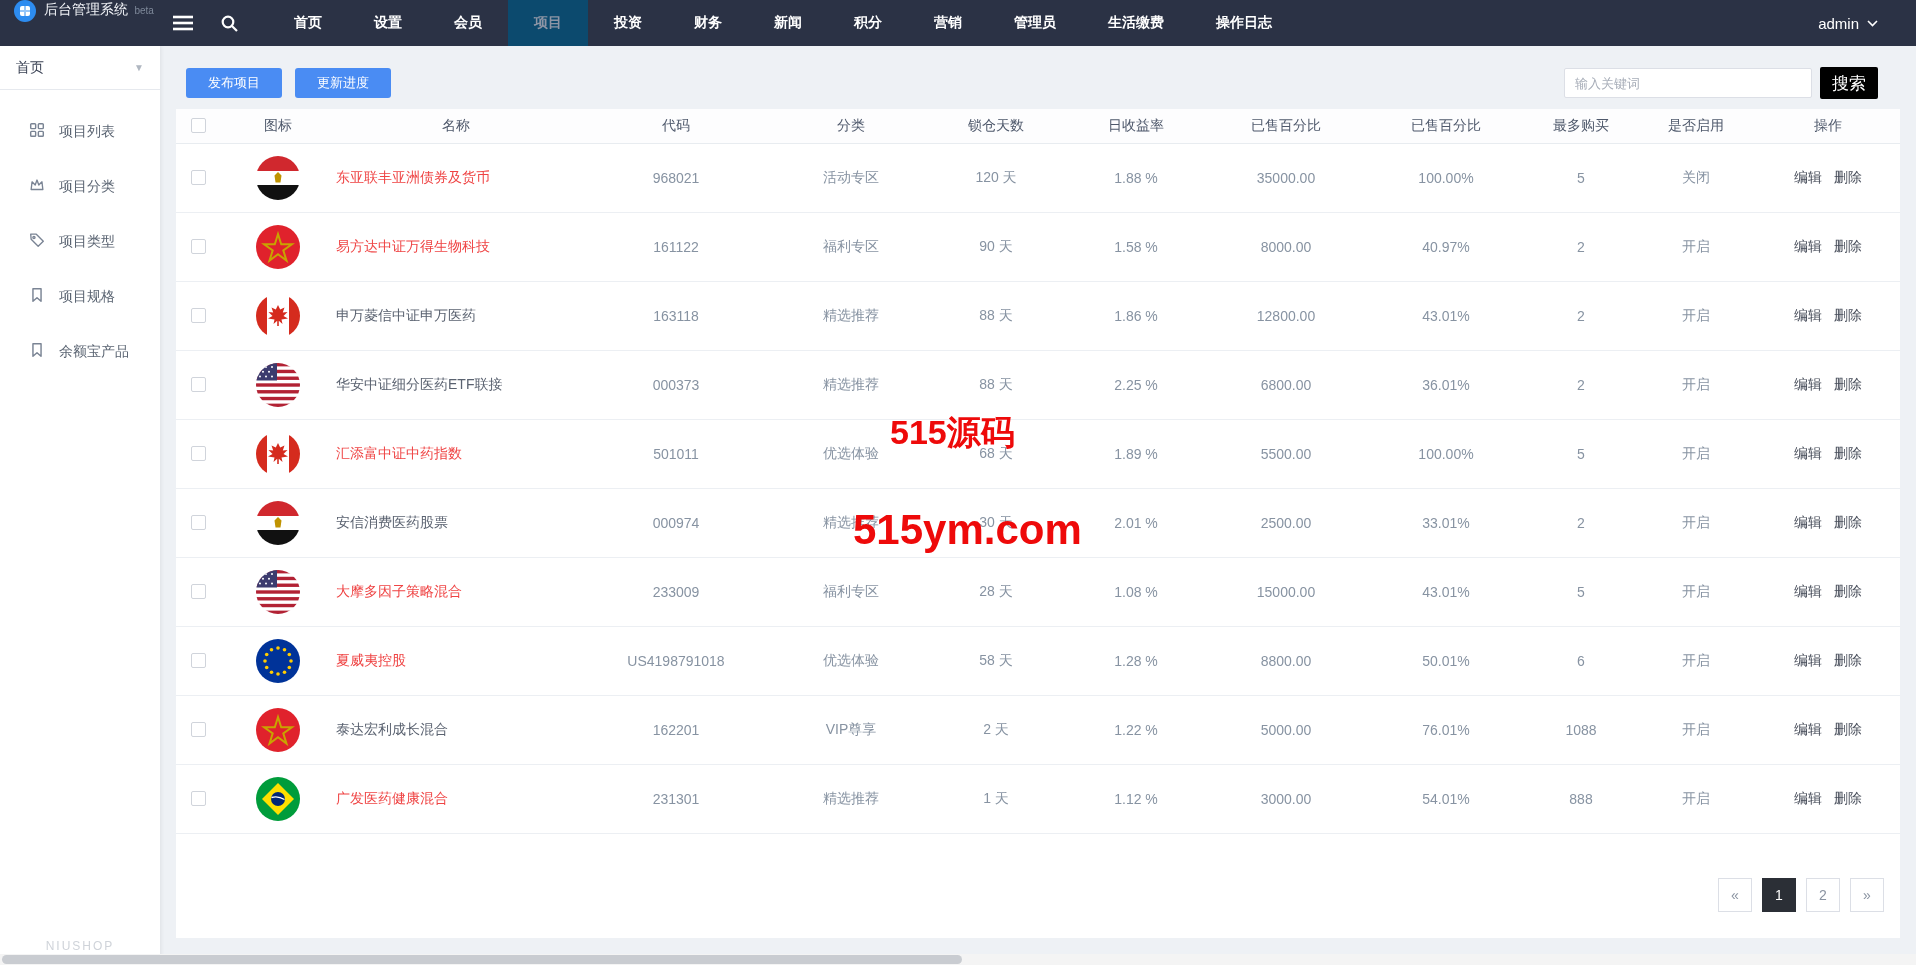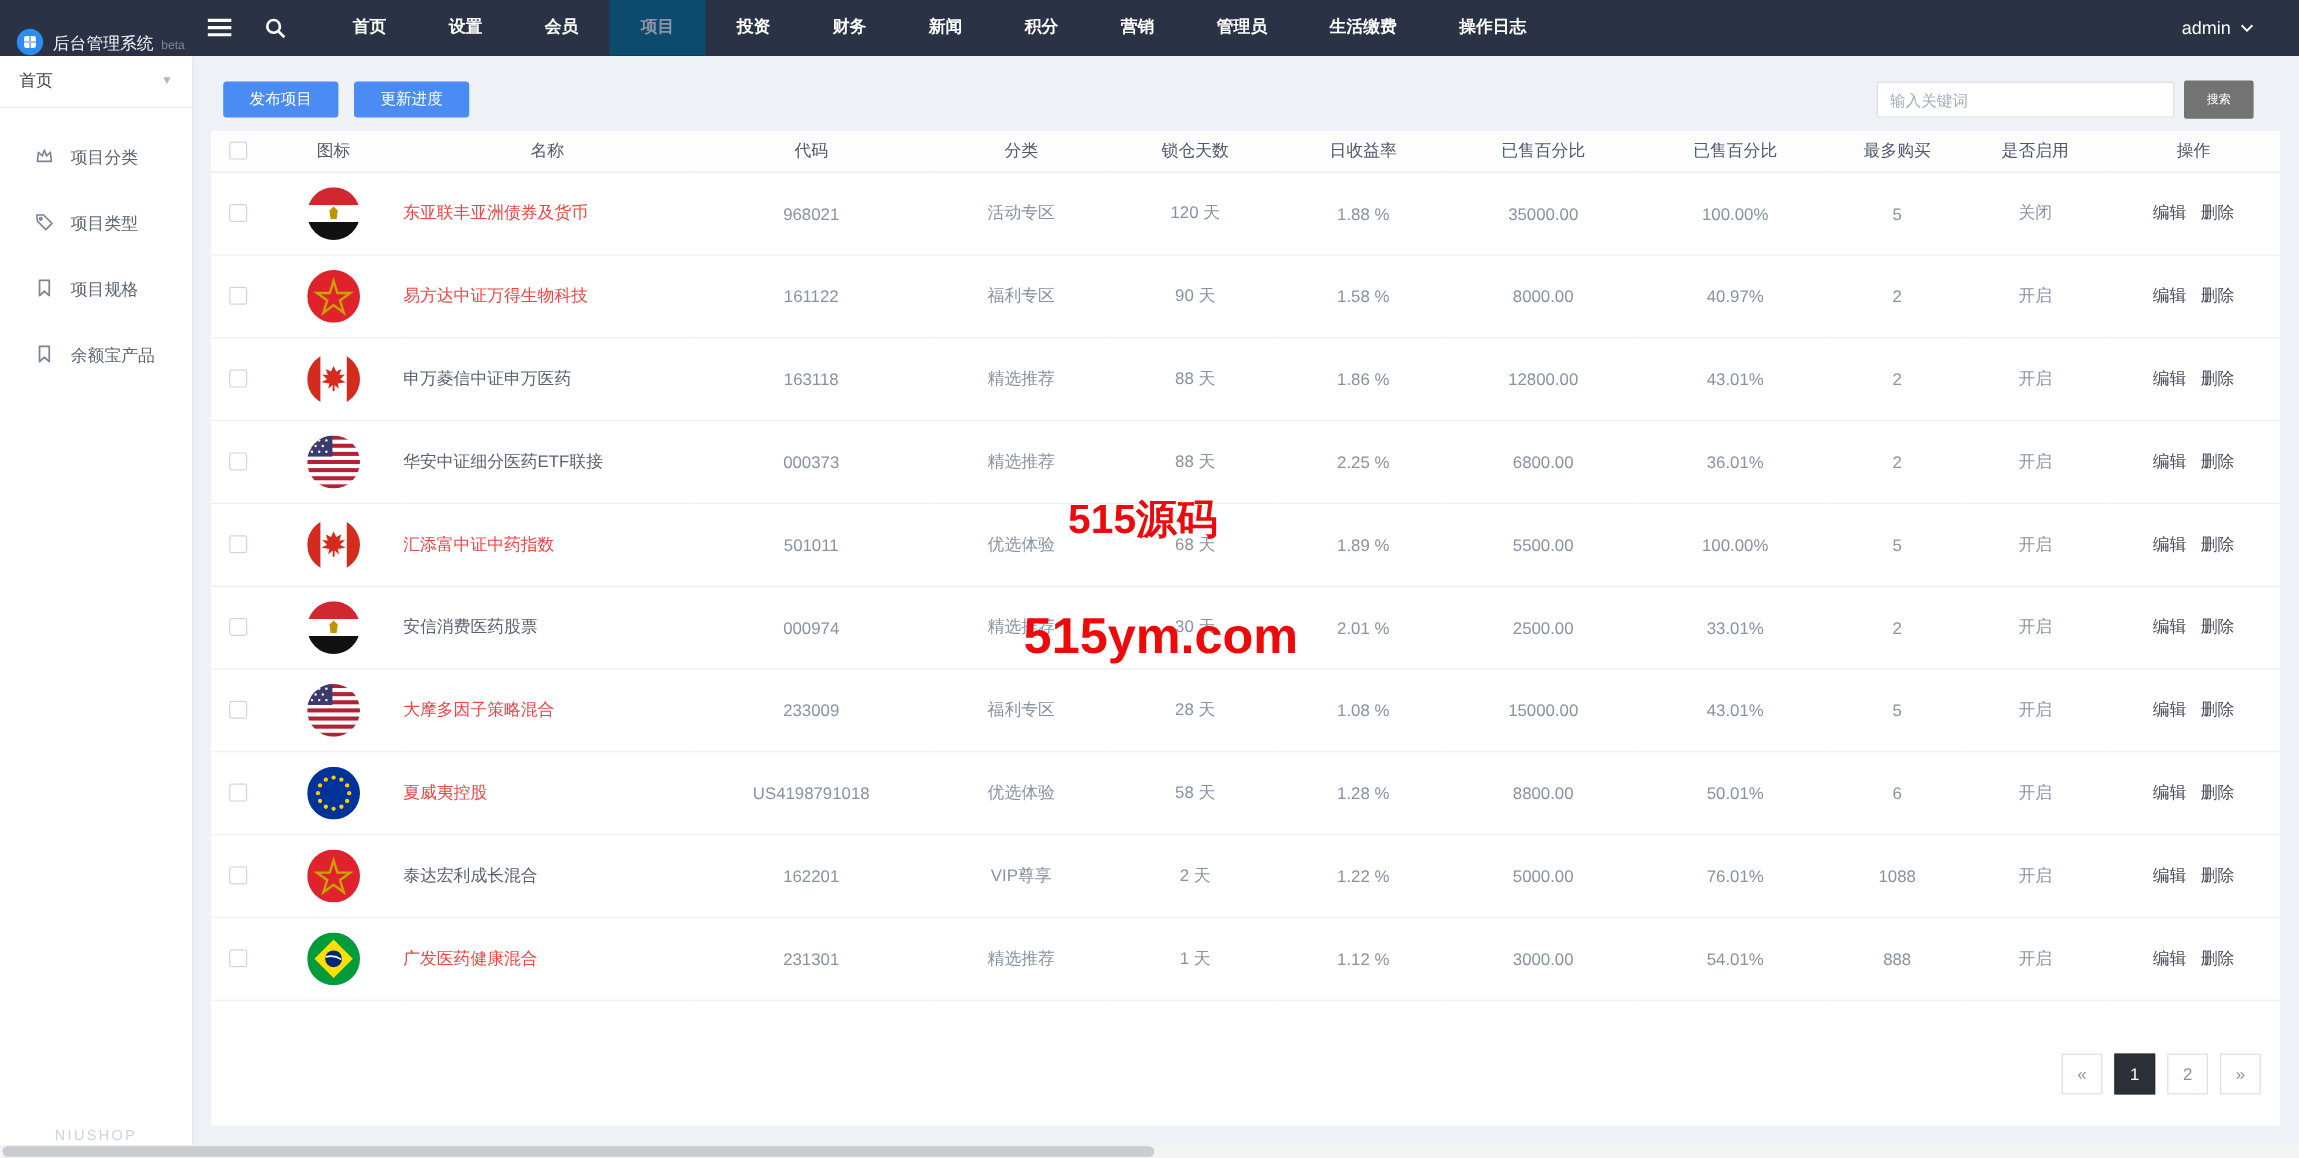--- a/index.html
+++ b/index.html
@@ -2,21 +2,21 @@
 <html><head>
 <meta charset="utf-8">
 <style>
   * { margin:0; padding:0; box-sizing:border-box; }
   html,body { width:1916px; height:965px; overflow:hidden;
     font-family:"Liberation Sans","DejaVu Sans",sans-serif; background:#eef1f5; }
 
   
   .topbar { position:fixed; top:0; left:0; width:1916px; height:46px;
     background:#2b3245; display:flex; align-items:stretch; z-index:40; }
-  .logo-area { width:160px; display:flex; align-items:flex-end; padding-left:14px; gap:8px; }
+  .logo-area { width:160px; display:flex; align-items:flex-start; padding-left:14px; gap:8px; }
   .logo-dot { width:22px; height:22px; border-radius:50%; background:#2d8cf0;
     display:flex; align-items:center; justify-content:center; }
   .logo-dot span { width:10px; height:10px; background:#fff; border-radius:2px; display:block;
     clip-path:polygon(0 0,45% 0,45% 100%,0 100%,0 55%,100% 55%,100% 100%,55% 100%,55% 0,100% 0,100% 45%,0 45%); }
   .logo-title { color:#f2f4f8; font-size:14px; }
   .logo-beta { color:#7e8899; font-size:10px; margin-left:2px; }
   .tb-icon { width:46px; display:flex; align-items:center; justify-content:center; cursor:pointer; }
   .tb-icon svg { display:block; }
   .nav { display:flex; align-items:stretch; margin-left:16px; }
   .nav-item { padding:0 26px; display:flex; align-items:center; color:#fff; font-size:14px;
@@ -42,21 +42,21 @@
   .main { position:absolute; top:41px; left:160px; width:1756px; height:919px; }
   .toolbar { display:flex; align-items:center; margin:26px 38px 0 26px; }
   .btn { height:30px; padding:0 22px; background:#4a8cf3; color:#fff; font-size:13px;
     border:none; border-radius:3px; cursor:pointer; margin-right:13px;
     font-family:"Liberation Sans","DejaVu Sans",sans-serif; }
   .search-wrap { margin-left:auto; display:flex; align-items:center; }
   .search-input { width:248px; height:30px; border:1px solid #dcdfe6; border-radius:2px;
     padding:0 10px; font-size:13px; color:#333; outline:none;
     font-family:"Liberation Sans","DejaVu Sans",sans-serif; }
   .search-input::placeholder { color:#a7adb8; }
-  .search-btn { height:32px; width:58px; background:#737373; color:#fff; font-size:10px;
+  .search-btn { height:32px; width:58px; background:#000000; color:#fff; font-size:17px;
     border:none; border-radius:2px; margin-left:8px; cursor:pointer;
     font-family:"Liberation Sans","DejaVu Sans",sans-serif; }
 
   .card { background:#fff; margin:10px 16px 0 16px; height:829px; position:relative; }
   table { width:100%; border-collapse:collapse; table-layout:fixed; }
   th { height:34px; font-size:14px; font-weight:normal; color:#4e586b;
     border-bottom:1px solid #e8ecf0; background:#fdfdfe; }
   td { height:69px; text-align:center; font-size:14px; color:#8793a2;
     border-bottom:1px solid #eceff3; }
   td.name-cell { text-align:left; }
@@ -132,20 +132,29 @@
       </svg>
   </div>
 </header>
 
 <aside class="sidebar">
   <div class="side-head">
     <span>首页</span>
     <span class="side-caret">▼</span>
   </div>
   <div class="side-items">
+      <div class="side-item">
+        <span><svg width="18" height="18" viewBox="0 0 20 20" fill="none" stroke="#7a8494" stroke-width="1.6">
+            <rect x="3" y="3" width="5.5" height="5.5" rx="1"></rect>
+            <rect x="11.5" y="3" width="5.5" height="5.5" rx="1"></rect>
+            <rect x="3" y="11.5" width="5.5" height="5.5" rx="1"></rect>
+            <rect x="11.5" y="11.5" width="5.5" height="5.5" rx="1"></rect>
+          </svg></span>
+        <span>项目列表</span>
+      </div>
       <div class="side-item">
         <span><svg width="18" height="18" viewBox="0 0 20 20" fill="none" stroke="#7a8494" stroke-width="1.5">
             <path d="M3.5 15 L4.5 6.5 L8 10 L10 4.5 L12 10 L15.5 6.5 L16.5 15 Z" stroke-linejoin="round"></path>
           </svg></span>
         <span>项目分类</span>
       </div>
       <div class="side-item">
         <span><svg width="18" height="18" viewBox="0 0 20 20" fill="none" stroke="#7a8494" stroke-width="1.5">
             <path d="M3 3.5 h6.2 l7.8 7.8 -5.7 5.7 -7.8 -7.8 z" stroke-linejoin="round"></path>
             <circle cx="6.6" cy="7.1" r="1.2"></circle>

